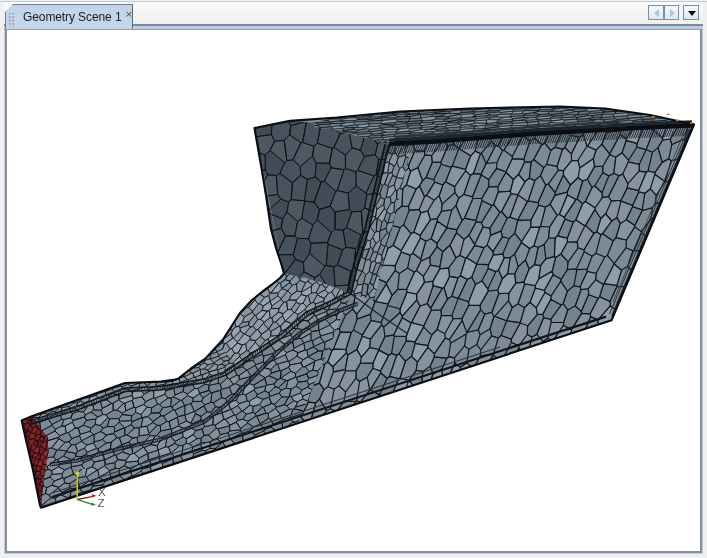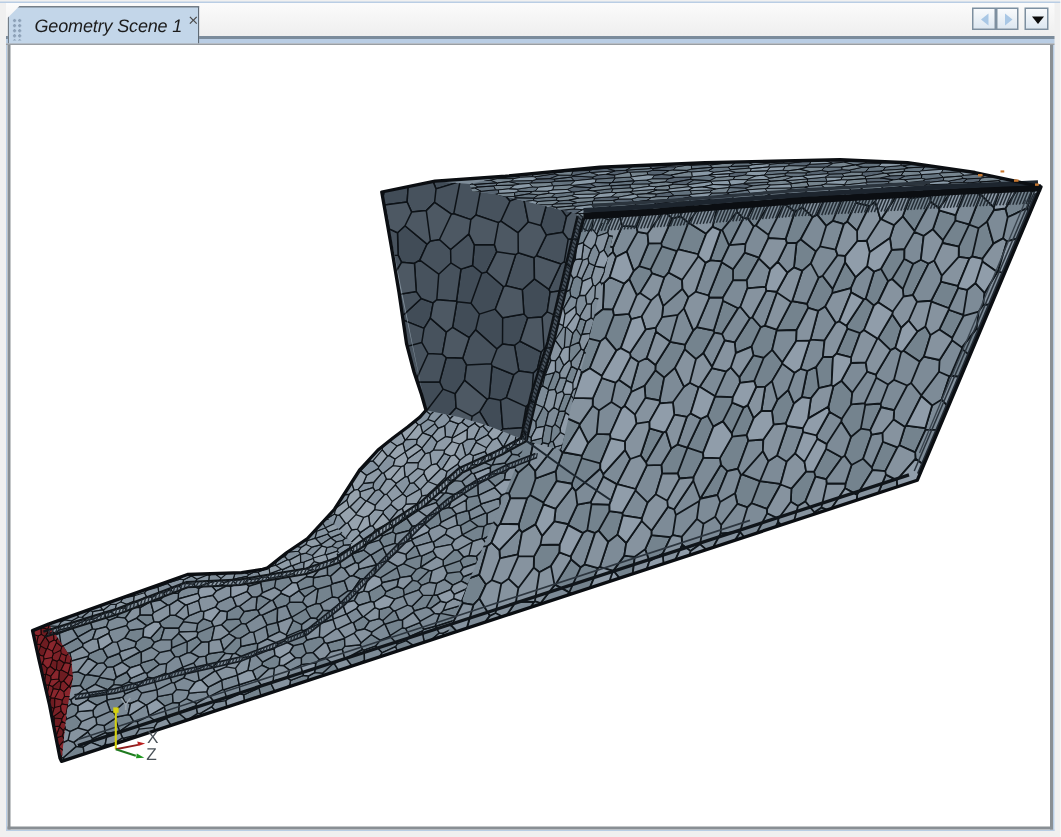--- a/index.html
+++ b/index.html
@@ -1,21 +1,21 @@
 <!DOCTYPE html>
 <html><head><meta charset="utf-8"><style>
 * { margin:0; padding:0; box-sizing:border-box; }
 body { width:707px; height:558px; background:#f0f0f0; font-family:"Liberation Sans", sans-serif; position:relative; overflow:hidden; }
 #topline { position:absolute; left:0; top:1px; width:707px; height:1px; background:#b9cde4; }
 #tabstrip { position:absolute; left:4px; top:2px; width:699px; height:28.2px; background:linear-gradient(#fbfbfb,#ebebeb); }
 #darkline { position:absolute; left:0; top:22px; width:100%; height:1.6px; background:#7b8b9b; }
 #bluestrip { position:absolute; left:0; top:23.6px; width:100%; height:3.6px; background:#b9cde4; }
 #shadow { position:absolute; left:0; top:27.2px; width:100%; height:1px; background:#999ea3; z-index:4; }
 #tab { position:absolute; left:1px; top:2px; width:128px; height:25.2px; background:#c3d6e9; border-top:1px solid #747e88; border-right:1px solid #5f6a75; border-left:1px solid #747e88; clip-path:polygon(0 8px, 8px 0, 100% 0, 100% 100%, 0 100%); z-index:3; }
-#tab .lbl { position:absolute; left:17px; top:4.5px; font-size:12px; letter-spacing:-0.1px; white-space:nowrap; color:#1c1c1c;font-style:italic; }
+#tab .lbl { position:absolute; left:17px; top:4.5px; font-size:12px; letter-spacing:-0.1px; white-space:nowrap; color:#1c1c1c; }
 #tab .cx { position:absolute; left:119.5px; top:3px; font-size:11.5px; color:#4a4a4a; }
 #grip { position:absolute; left:1.5px; top:7px; width:7px; height:14.5px;
   background-image:radial-gradient(circle, #8ea2b8 0.9px, rgba(0,0,0,0) 1px);
   background-size:3.4px 3.4px; }
 .btn { position:absolute; top:2.9px; height:15.6px; background:linear-gradient(#f8fafc,#dde7f1); border:1px solid #7d8fa0; }
 #b1 { left:644.3px; width:15.7px; }
 #b2 { left:660px; width:15.3px; }
 #b3 { left:679px; width:16px; }
 .tri { position:absolute; width:0; height:0; }
 #content { position:absolute; left:4px; top:30.2px; width:699px; height:524px; background:#fff;

